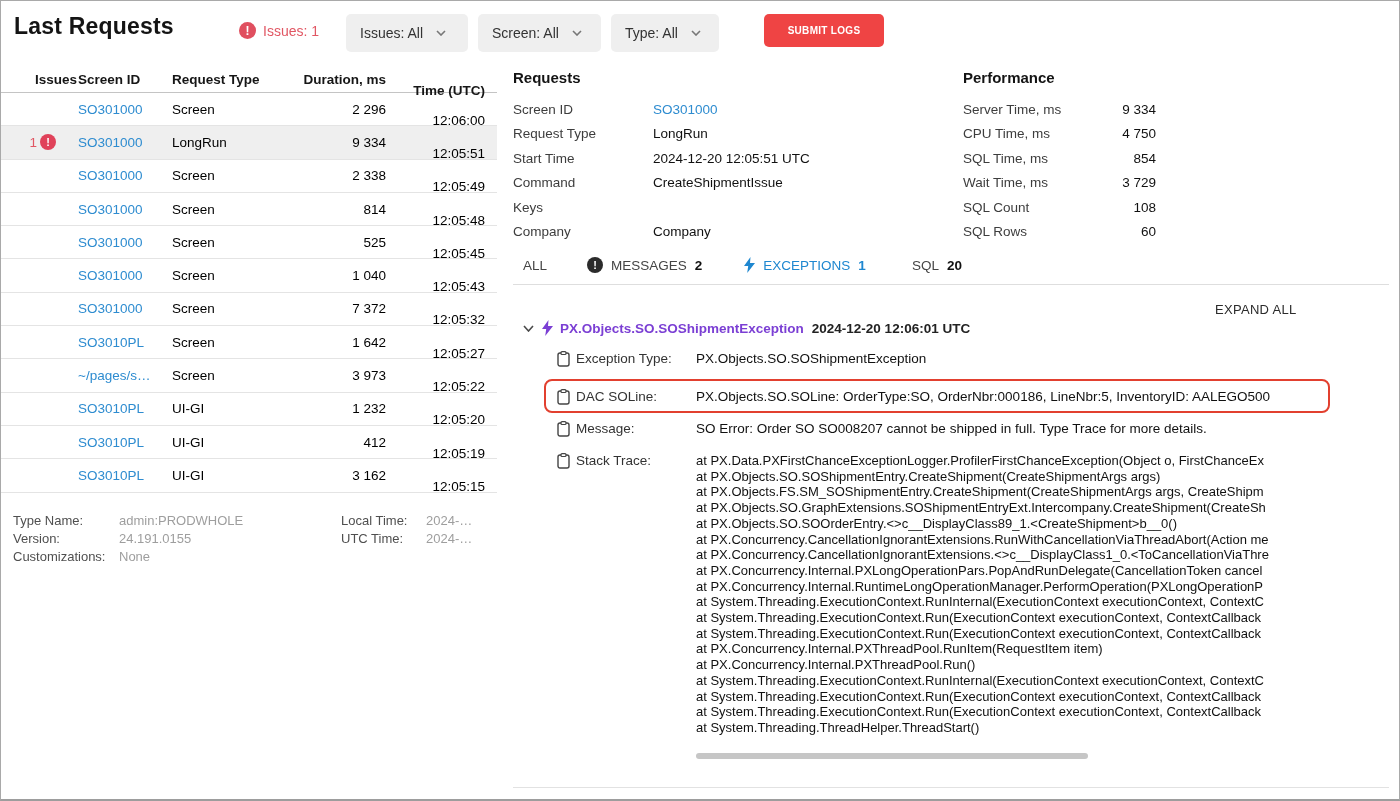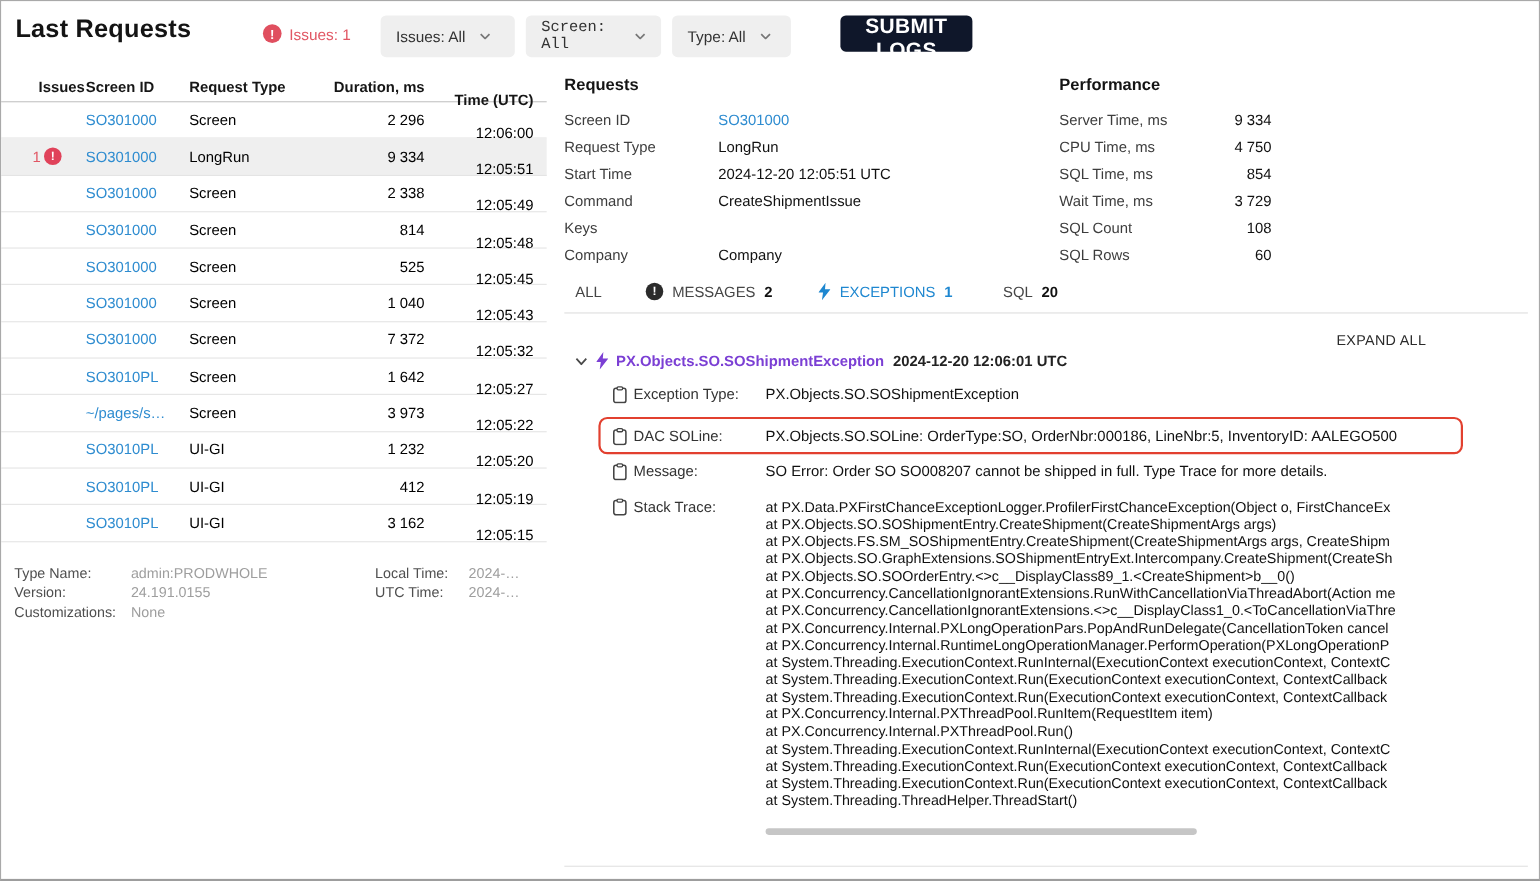--- a/index.html
+++ b/index.html
@@ -10,24 +10,24 @@
   
   .title { position:absolute; left:13px; top:12px; font-size:23px; font-weight:bold; color:#141414; letter-spacing:.2px; }
   .issues-badge { position:absolute; left:238px; top:21px; display:flex; align-items:center; gap:7px; }
   .alert-circle { width:17px; height:17px; border-radius:50%; background:#e04f5f; color:#fff;
                   font-size:12px; font-weight:bold; display:flex; align-items:center; justify-content:center; line-height:1; }
   .issues-badge .txt { font-size:14px; color:#e15764; }
   .filter-btn { position:absolute; top:13px; height:38px; background:#efefef; border:none; border-radius:5px;
                 display:flex; align-items:center; padding:0 14px; font-size:14px; color:#333; cursor:pointer; }
   .filter-btn .chev { margin-left:13px; }
   #f-issues { left:345px; width:122px; }
-  #f-screen { left:477px; width:123px;font-family:Liberation Mono, monospace; }
+  #f-screen { left:477px; width:123px; }
   #f-type   { left:610px; width:108px; }
-  .submit-btn { position:absolute; left:763px; top:13px; width:120px; height:33px; background:#0f172a; color:#fff;
-                border:none; border-radius:5px; font-size:19px; font-weight:bold; letter-spacing:.3px;
+  .submit-btn { position:absolute; left:763px; top:13px; width:120px; height:33px; background:#ef4444; color:#fff;
+                border:none; border-radius:5px; font-size:10px; font-weight:bold; letter-spacing:.3px;
                 font-family:"Liberation Sans", sans-serif; cursor:pointer; }
 
   
   .table { position:absolute; left:0; top:66px; width:496px; font-size:13.5px; }
   .trow { display:flex; align-items:center; height:33.3px; border-bottom:1px solid #e4e4e4; }
   .thead { height:26px; font-weight:bold; color:#161616; border-bottom:1px solid #c4c4c4; }
   .c-issues { width:55px; display:flex; justify-content:flex-end; align-items:center; gap:3px; }
   .thead .c-issues { justify-content:flex-start; padding-left:34px; }
   .c-screen { width:94px; margin-left:22px; }
   .c-type { width:100px; }

